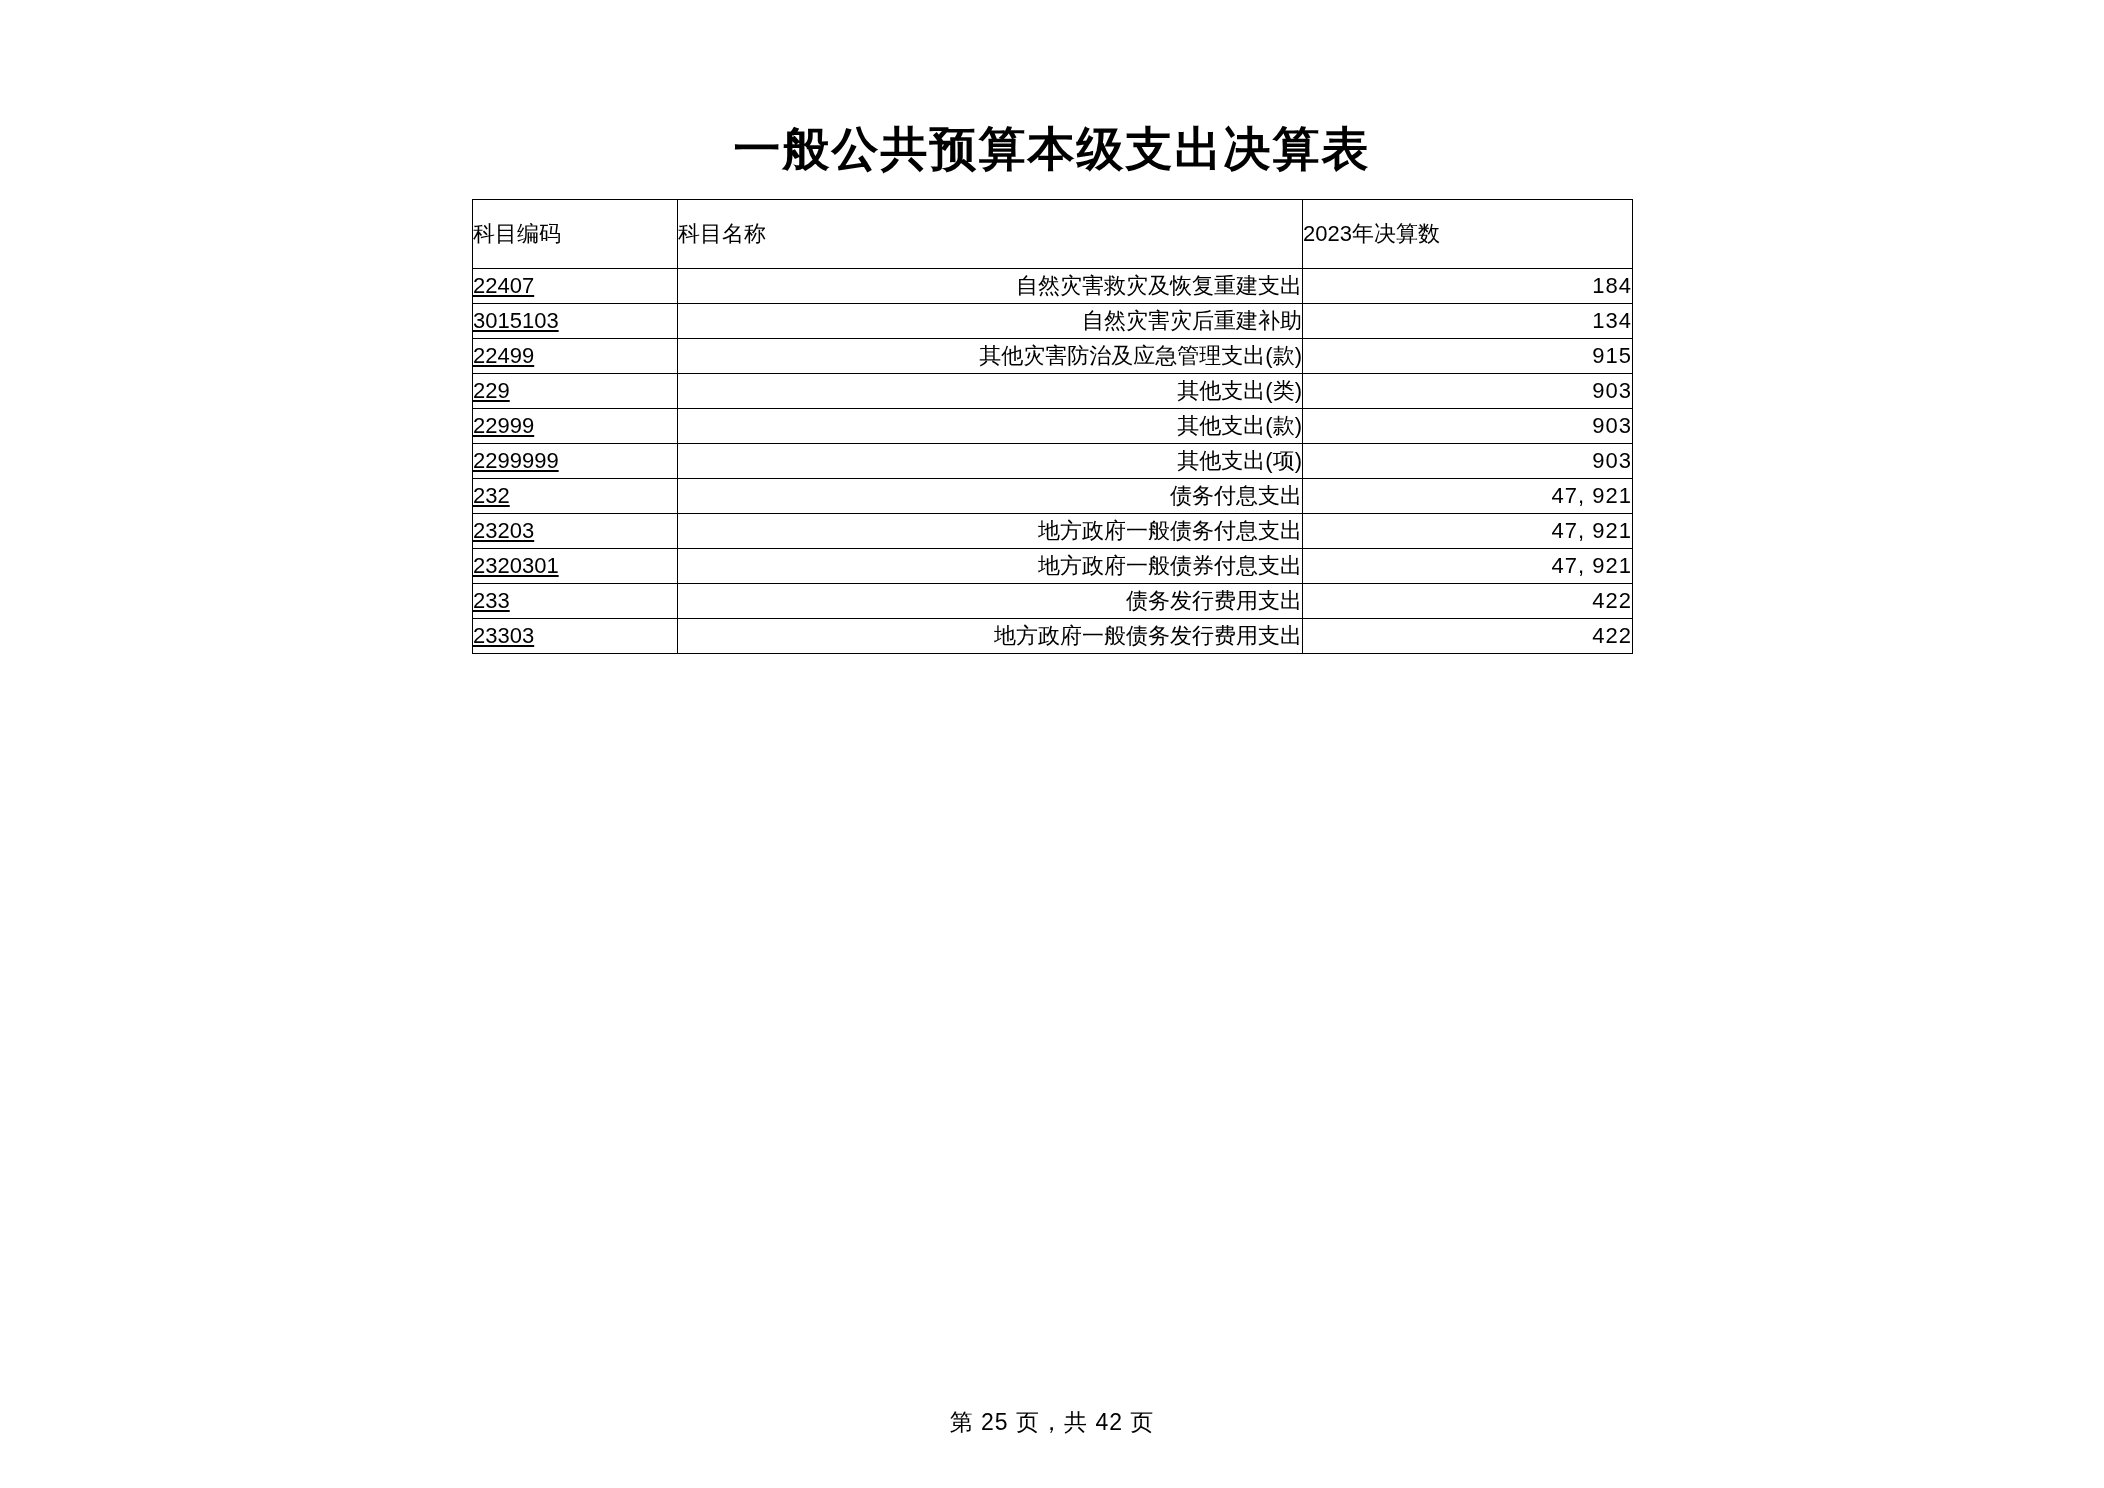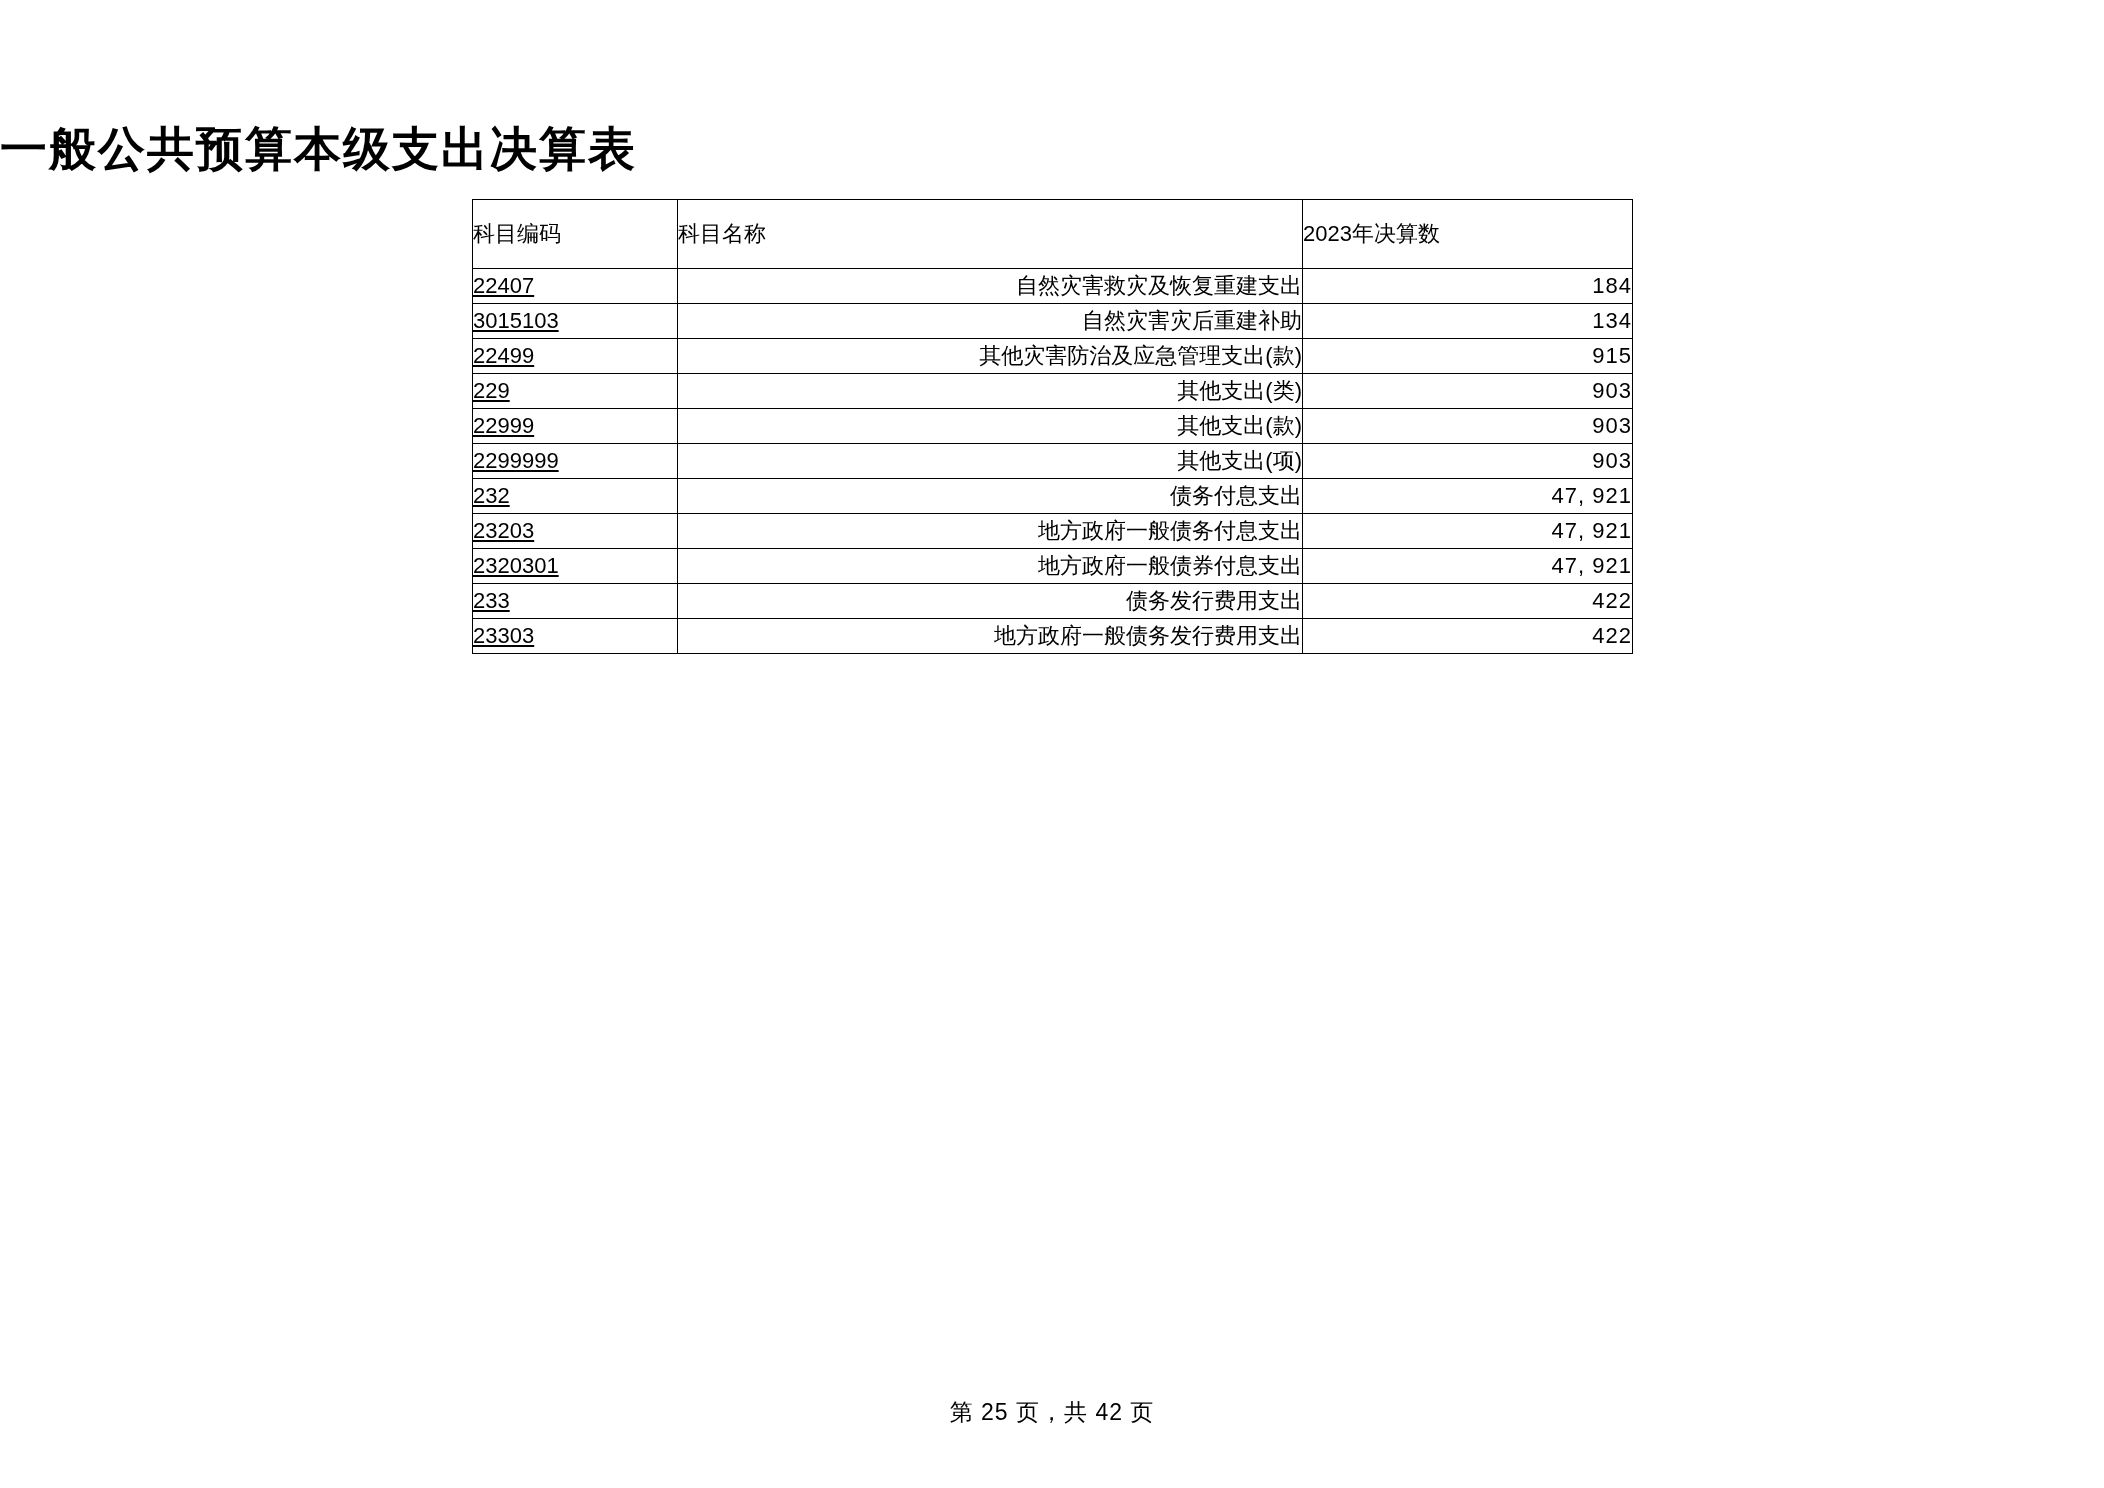--- a/index.html
+++ b/index.html
@@ -17,21 +17,21 @@
   }
   .page {
     position: absolute;
     left: 0;
     top: 0;
     width: 2104px;
     height: 1488px;
     background: #fff;
   }
   .doc-title {
-    text-align: left;
+    text-align: center;
     font-size: 47px;
     font-weight: bold;
     letter-spacing: 2px;
     margin: 0;
     padding-top: 118px;
     font-family: "Liberation Sans", sans-serif;
   }
   .unit-line {
     text-align: right;
     font-size: 23px;
@@ -87,21 +87,21 @@
     letter-spacing: 1px;
   }
   .b { font-weight: bold; }
   .ind1 { padding-left: 160px; }
   .ind2 { padding-left: 180px; }
   .ind0 { padding-left: 150px; }
 
   .footer {
     position: absolute;
     left: 0;
-    bottom: 60px;
+    bottom: 50px;
     width: 2104px;
     text-align: center;
     font-size: 23px;
     letter-spacing: 1px;
   }
 </style>
 </head>
 <body>
 
 <div class="page">

